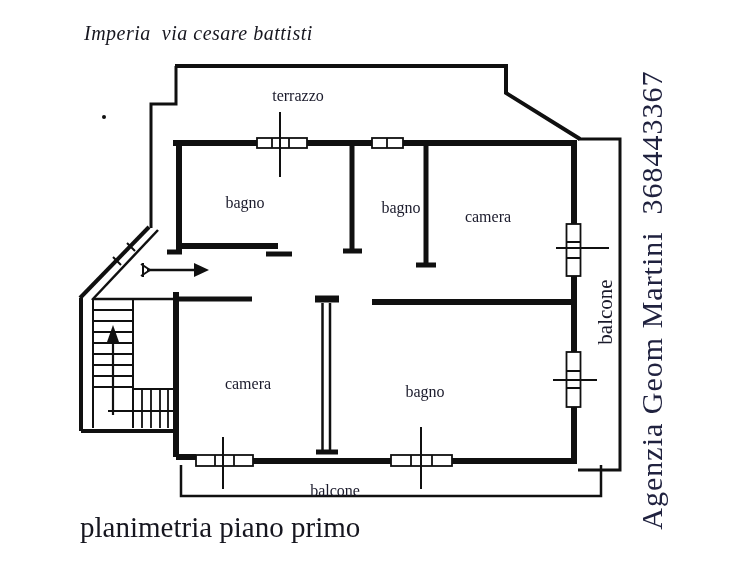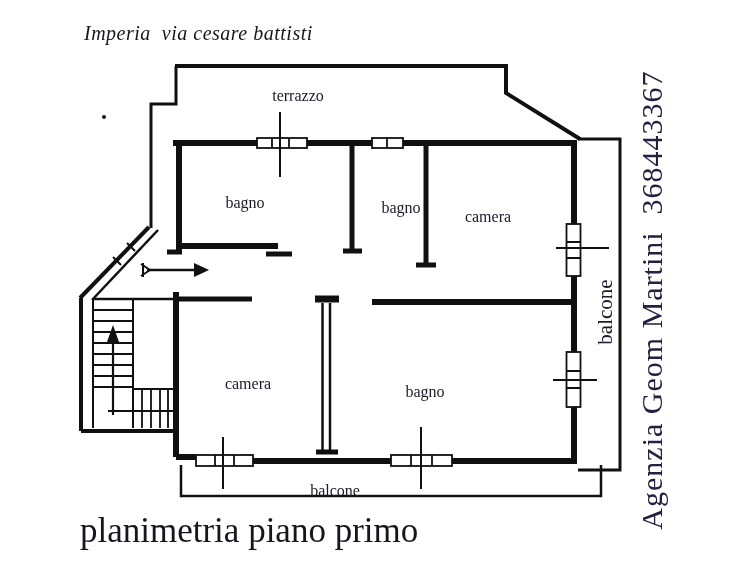--- a/index.html
+++ b/index.html
@@ -20,21 +20,21 @@
   .lbl{
     position:absolute;color:var(--label-ink);white-space:pre;
     transform:translate(-50%,-50%);font-size:16px;line-height:1;
   }
   .lbl.vert{transform:translate(-50%,-50%) rotate(-90deg);}
   .title{
     position:absolute;left:84px;top:22px;font-size:20px;color:var(--title-ink);
     white-space:pre;letter-spacing:0.5px;font-style:italic;
   }
   .caption{
-    position:absolute;left:80px;top:511px;font-size:35px;color:var(--title-ink);
+    position:absolute;left:80px;top:511px;font-size:29px;color:var(--title-ink);
     white-space:pre;
   }
   .agency{
     position:absolute;left:652px;top:300px;font-size:30px;color:var(--agency-ink);
     white-space:pre;letter-spacing:1px;
     transform:translate(-50%,-50%) rotate(-90deg);
   }
 </style>
 </head>
 <body>

